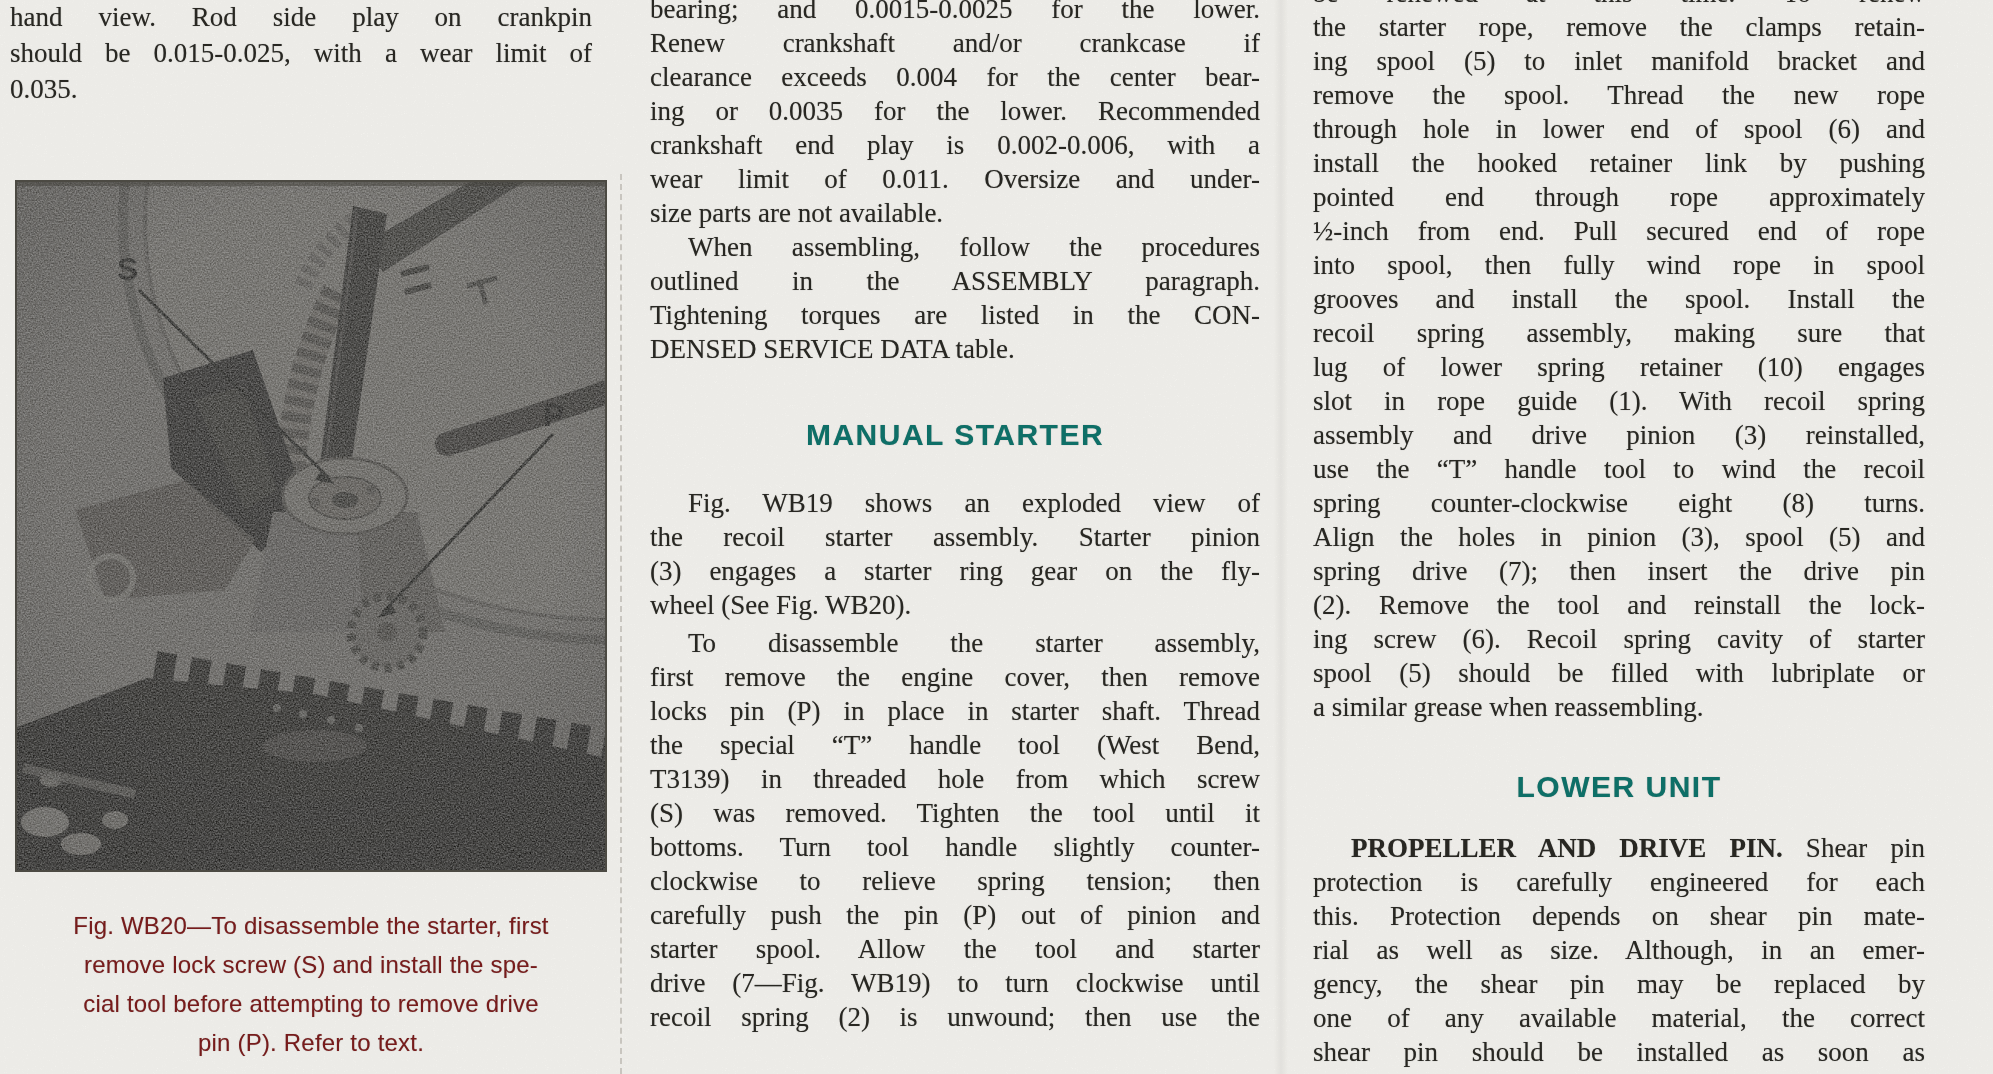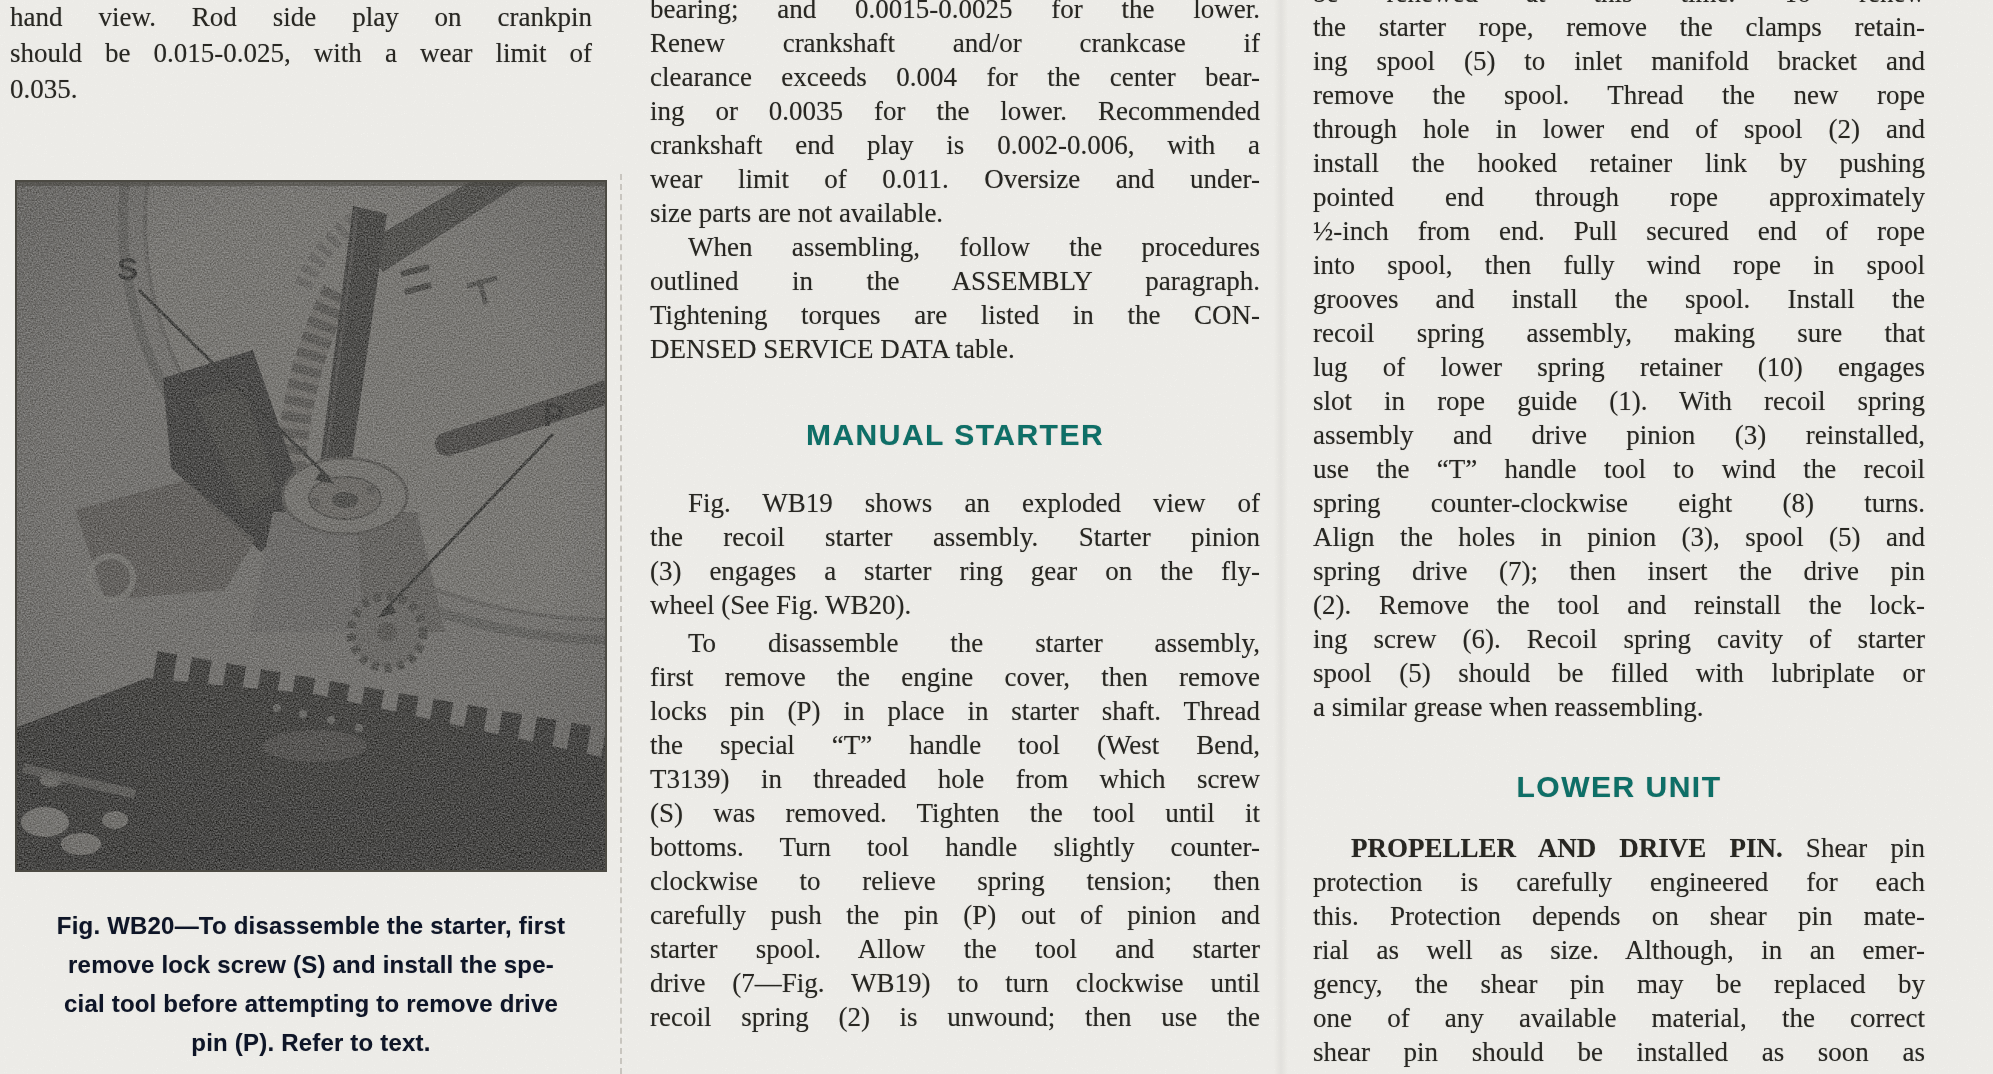--- a/index.html
+++ b/index.html
@@ -28,21 +28,21 @@
   .b{font-weight:bold;}
   h2.sect{
     position:absolute;left:0;right:0;margin:0;text-align:center;
     font-family:"Liberation Sans",sans-serif;font-weight:700;font-size:30px;line-height:30px;
     letter-spacing:1.5px;color:#0f766e;text-shadow:0 0 1px rgba(36,35,31,.35);
   }
   figure.photo{position:absolute;left:5px;top:180px;width:592px;height:692px;margin:0;padding:0;}
   .caption{position:absolute;left:8px;top:906px;width:586px;}
   .caption .tline{
     height:39px;line-height:39px;font-family:"Liberation Sans",sans-serif;
-    font-weight:700;font-size:24px;letter-spacing:.2px;color:#0f172a;
+    font-weight:400;font-size:24px;letter-spacing:.2px;color:#7f1d1d;
     text-align:center;text-align-last:center;text-shadow:0 0 1px rgba(38,37,31,.3);
   }
   .divider{
     position:absolute;left:620px;top:174px;height:900px;width:0;
     border-left:2px dashed #cfccc4;opacity:.85;
   }
   .gutter-shade{
     position:absolute;top:0;height:100%;width:14px;pointer-events:none;
     background:linear-gradient(90deg,rgba(210,208,200,0) 0%,rgba(210,208,200,.25) 50%,rgba(210,208,200,0) 100%);
   }
@@ -203,21 +203,21 @@
         <div class="tline"><span>recoil spring (2) is unwound; then use the</span></div>
       </div>
   </div>
 
   <div class="col col-right">
     <div class="tb" style="top:-24px">
         <div class="tline"><span>be renewed at this time. To renew</span></div>
         <div class="tline"><span>the starter rope, remove the clamps retain-</span></div>
         <div class="tline"><span>ing spool (5) to inlet manifold bracket and</span></div>
         <div class="tline"><span>remove the spool. Thread the new rope</span></div>
-        <div class="tline"><span>through hole in lower end of spool (2) and</span></div>
+        <div class="tline"><span>through hole in lower end of spool (6) and</span></div>
         <div class="tline"><span>install the hooked retainer link by pushing</span></div>
         <div class="tline"><span>pointed end through rope approximately</span></div>
         <div class="tline"><span>½-inch from end. Pull secured end of rope</span></div>
         <div class="tline"><span>into spool, then fully wind rope in spool</span></div>
         <div class="tline"><span>grooves and install the spool. Install the</span></div>
         <div class="tline"><span>recoil spring assembly, making sure that</span></div>
         <div class="tline"><span>lug of lower spring retainer (10) engages</span></div>
         <div class="tline"><span>slot in rope guide (1). With recoil spring</span></div>
         <div class="tline"><span>assembly and drive pinion (3) reinstalled,</span></div>
         <div class="tline"><span>use the “T” handle tool to wind the recoil</span></div>

